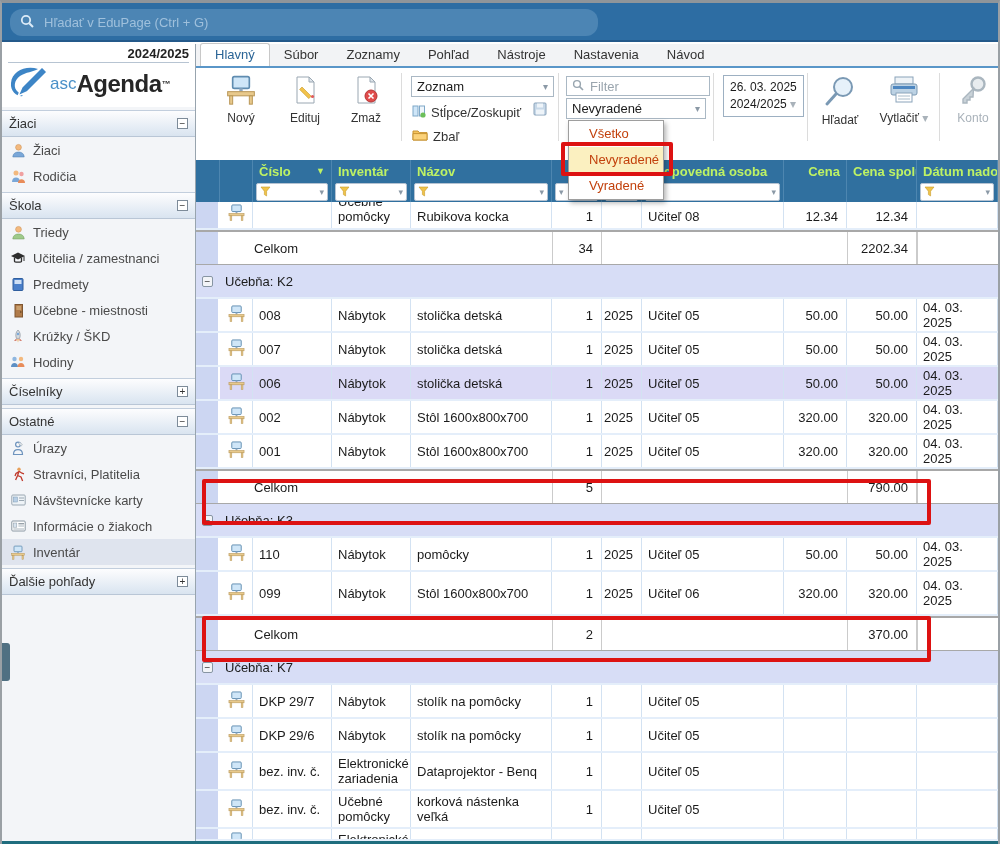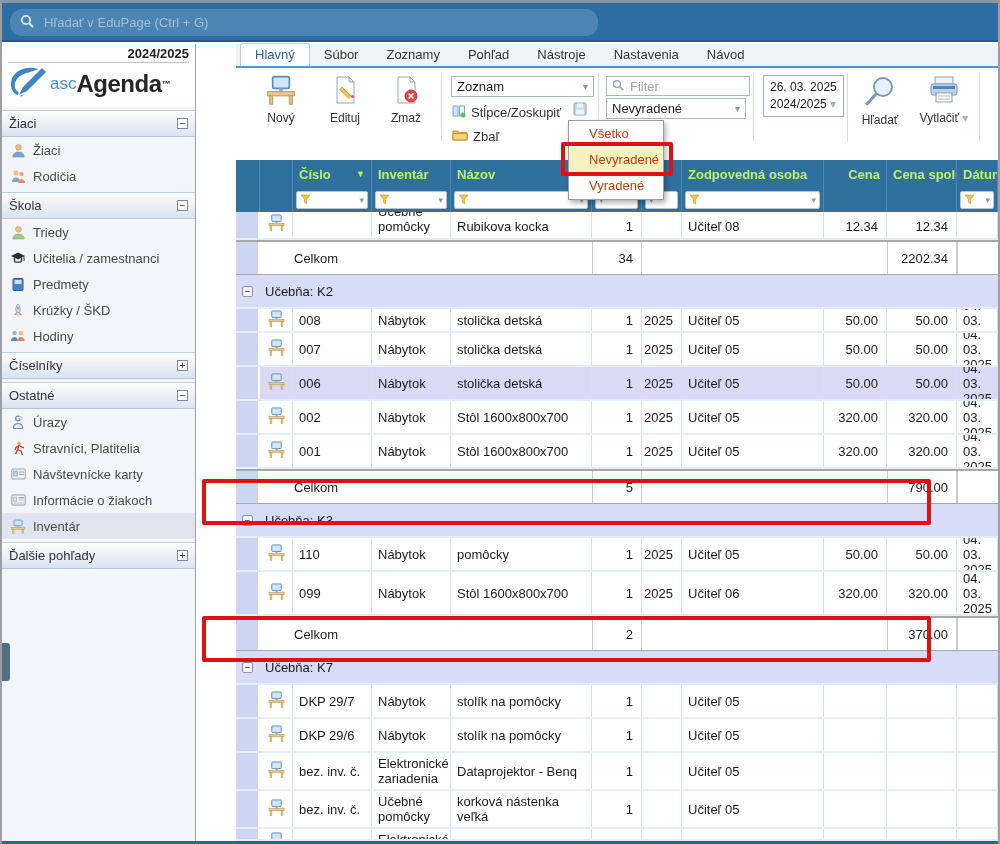--- a/index.html
+++ b/index.html
@@ -23,21 +23,21 @@
   .logo-tm{color:#262626;font-size:9px;vertical-align:top;font-weight:bold;}
   .nav{flex:1;overflow:hidden;}
   .sec{height:27px;display:flex;align-items:center;justify-content:space-between;padding:0 7px;
     background:linear-gradient(#fdfdfe,#d9e4f0);border-top:1px solid #c2cedd;border-bottom:1px solid #b9c6d6;
     font-size:13px;color:#333;margin-top:3px;cursor:default;}
   .sec .box{width:11px;height:11px;border:1px solid #7d8b99;background:#fff;font-size:10px;line-height:9px;
     text-align:center;color:#333;}
   .item{height:26px;display:flex;align-items:center;gap:7px;padding-left:8px;font-size:13px;color:#4a4a4a;}
   .item.sel{background:#dfe4ee;}
   .item .ig{width:16px;height:16px;display:flex;align-items:center;justify-content:center;}
-  .content{flex:1;position:relative;background:#fff;display:flex;flex-direction:column;margin-left:40px;}
+  .content{flex:1;position:relative;background:#fff;display:flex;flex-direction:column;}
   
   .menubar{height:24px;background:#f2f3f5;display:flex;align-items:flex-end;padding-left:4px;
     border-bottom:2px solid #5a96c8;}
   .tab{font-size:13px;color:#333;padding:3px 14px 4px 14px;cursor:default;}
   .tab.active{background:#fff;color:#2a6496;border:1px solid #c8c8c8;border-bottom:none;border-radius:3px 3px 0 0;}
   
   .toolbar{position:relative;height:92px;background:#fff;flex:none;}
   .tsep{position:absolute;top:5px;height:68px;width:1px;background:#dcdcdc;}
   .bigbtn{position:absolute;top:7px;width:58px;display:flex;flex-direction:column;align-items:center;gap:3px;
     font-size:12px;color:#333;}
@@ -178,20 +178,30 @@
             <span class="ig">
               <svg width="14" height="15" viewBox="0 0 14 15">
                 <rect x="2" y="1.5" width="10" height="12" rx="1" fill="#4a7fc9" stroke="#2f5e9e"></rect>
                 <rect x="3.5" y="3" width="7" height="4" fill="#cfe0f5"></rect>
               </svg>
             </span>
             <span>Predmety</span>
           </div>
           <div class="item">
             <span class="ig">
+              <svg width="13" height="15" viewBox="0 0 13 15">
+                <rect x="3" y="1.5" width="7.5" height="12.5" fill="#b07b4a" stroke="#7e5630"></rect>
+                <rect x="4.4" y="3" width="4.6" height="4" fill="#caa06e"></rect>
+                <circle cx="8.8" cy="9" r="0.8" fill="#5a3d1f"></circle>
+              </svg>
+            </span>
+            <span>Učebne - miestnosti</span>
+          </div>
+          <div class="item">
+            <span class="ig">
               <svg width="14" height="15" viewBox="0 0 14 15">
                 <path d="M7 1 c2.2 2 2.8 5.2 1.6 8.4 H5.4 C4.2 6.2 4.8 3 7 1z" fill="#d4dae0" stroke="#8b939c" stroke-width="0.7"></path>
                 <circle cx="7" cy="5" r="1.2" fill="#7aa7d8"></circle>
                 <path d="M5.4 9.4 L3 12 l2.6-0.6z" fill="#c9563f"></path>
                 <path d="M8.6 9.4 L11 12 l-2.6-0.6z" fill="#c9563f"></path>
                 <path d="M6.3 10 h1.4 L7 13.5z" fill="#f0a33c"></path>
               </svg>
             </span>
             <span>Krúžky / ŠKD</span>
           </div>
@@ -511,21 +521,21 @@
               <div class="c" style="grid-column: 7 / 9;"></div>
               <div class="c tc" style="grid-column: 10;">
                 <span>2202.34</span>
               </div>
               <div class="c dl" style="grid-column: 11;"></div>
             </div>
             <div class="grp" style="height: 34px;">
               <span class="mbox">−</span>
               <span>Učebňa: K2</span>
             </div>
-            <div class="cols r data" style="height: 24px; overflow: hidden;">
+            <div class="cols r data" style="height: 34px; overflow: hidden;">
               <div class="c gut"></div>
               <div class="c ic">
                 <span><svg width="19" height="17" viewBox="0 0 20 18">
                     <rect x="5" y="1" width="10" height="7" rx="1" fill="#cfe6f8" stroke="#5f8cb0"></rect>
                     <rect x="9" y="8" width="2" height="2" fill="#8fa8bf"></rect>
                     <rect x="2" y="10" width="16" height="2.5" fill="#e8c98c" stroke="#b99757" stroke-width="0.6"></rect>
                     <rect x="3.2" y="12.5" width="1.8" height="5" fill="#e8c98c" stroke="#b99757" stroke-width="0.6"></rect>
                     <rect x="15" y="12.5" width="1.8" height="5" fill="#e8c98c" stroke="#b99757" stroke-width="0.6"></rect>
                   </svg></span>
               </div>

